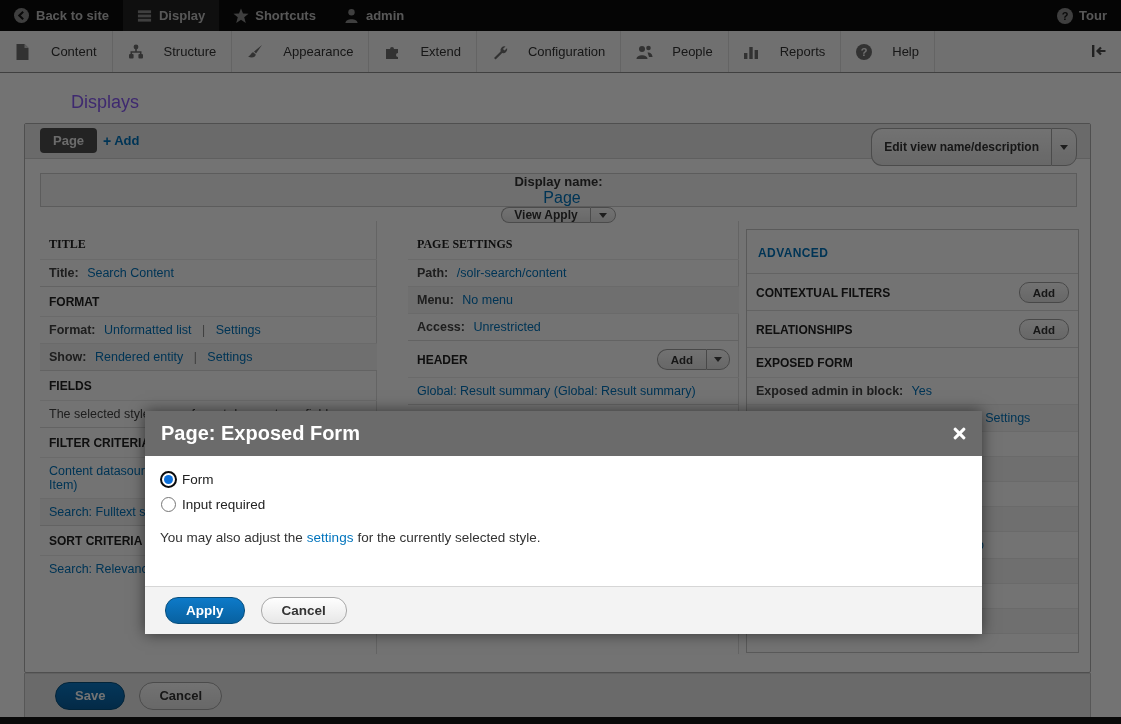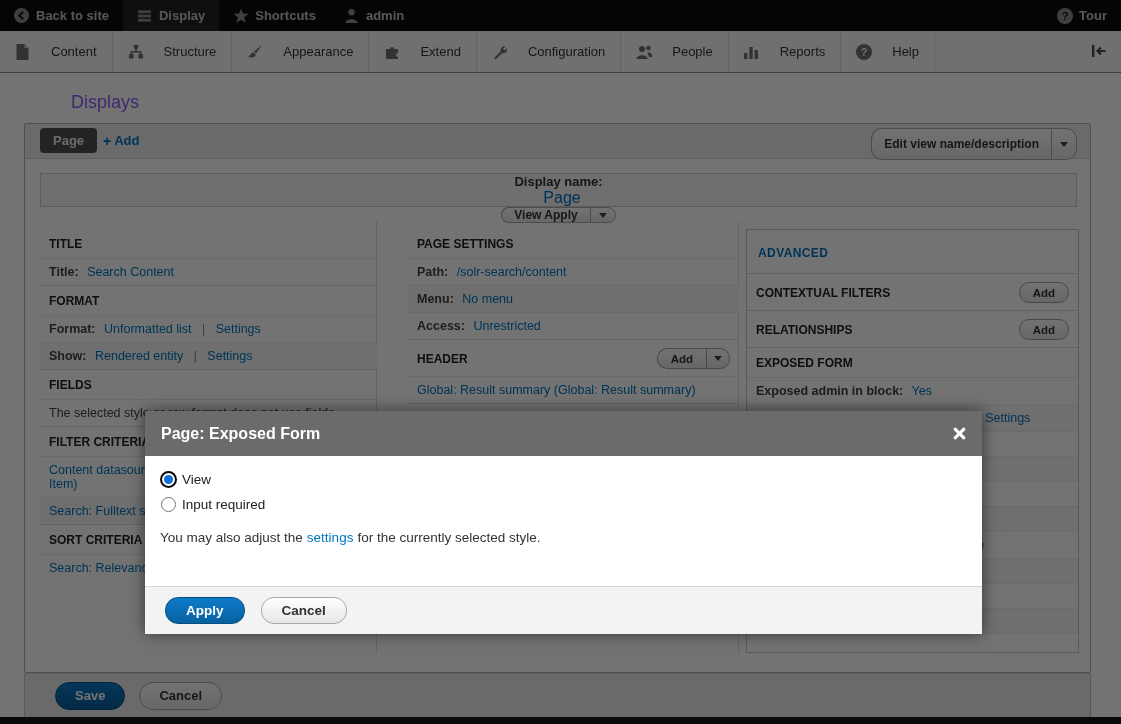--- a/index.html
+++ b/index.html
@@ -23,21 +23,21 @@
   
   .page-title { position:absolute; left:27px; top:92px; font-size:18px; font-weight:normal; color:#8b5cf6;margin-left:44px; }
 
   .panel { position:absolute; left:24px; top:123px; width:1067px; height:550px; background:#fff; border:1px solid #b0b0b0; border-radius:2px; }
 
   .displays-top { position:absolute; left:0; top:0; right:0; height:35px; background:#ececec; border-bottom:1px solid #d2d2d2; }
   .display-tab { position:absolute; left:15px; top:4px; height:25px; padding:0 13px; background:#4e4e4e; border-radius:4px; color:#ededed; font-size:13px; font-weight:bold; display:flex; align-items:center; cursor:pointer; }
   .add-display { position:absolute; left:78px; top:4px; height:25px; display:flex; align-items:center; gap:3px; color:#0074bd; font-size:13px; font-weight:bold; cursor:pointer; }
   .plus-glyph { font-weight:bold; font-size:14px; }
 
-  .btn-group { display:flex; align-items:stretch; height:32px; }
+  .btn-group { display:flex; align-items:stretch; height:38px; }
   .btn { background:linear-gradient(#fdfdfd,#e6e6e6); border:1px solid #a6a6a6; color:#333; font-size:12px; font-weight:bold; display:flex; align-items:center; padding:0 12px; cursor:pointer; font-family:"Liberation Sans",sans-serif; }
   .btn-main { border-radius:11px 0 0 11px; border-right:none; }
   .btn-caret { border-radius:0 11px 11px 0; width:26px; padding:0; justify-content:center; }
   .caret-down { width:0; height:0; border-left:4px solid transparent; border-right:4px solid transparent; border-top:5px solid #444; }
   .edit-view-group { position:absolute; right:13px; top:4px; }
 
   .name-bar { position:absolute; left:15px; top:49px; width:1037px; height:34px; background:#f6f6f6; border:1px solid #ccc; display:flex; align-items:center; padding:0 10px;flex-direction:column; }
   .name-bar .lbl { font-size:13px; font-weight:bold; color:#333; }
   .name-bar a { margin-left:7px; }
   .name-bar-spacer { flex:1; }
@@ -46,21 +46,21 @@
   .sep { color:#888; margin:0 7px; font-size:12px; }
 
   .col { position:absolute; top:97px; padding-top:8px; }
   .col-left  { left:15px;  width:337px; }
   .col-mid   { left:383px; width:331px; }
   .vdiv { position:absolute; top:97px; bottom:18px; width:1px; background:#ddd; }
   .vdiv-1 { left:351px; }
   .vdiv-2 { left:713px; }
 
   .section-header { display:flex; align-items:center; justify-content:space-between; padding:8px 9px 7px 9px; font-size:12px; font-weight:bold; color:#222; border-top:1px solid #dcdcdc; }
-  .section-header.first { border-top:none; }
+  .section-header.first { border-top:none;font-family:Liberation Serif, serif; }
   .srow { padding:6px 9px; font-size:12.5px; color:#333; border-top:1px solid #ececec; min-height:25px; }
   .srow.alt { background:#f5f5f5; }
   .srow .lbl { font-weight:bold; color:#444; margin-right:5px; }
   .note-row { color:#444; }
 
   .add-btn { background:linear-gradient(#fdfdfd,#e4e4e4); border:1px solid #a0a0a0; border-radius:10px; height:21px; padding:0 13px; font-size:11.5px; font-weight:bold; color:#333; display:flex; align-items:center; cursor:pointer; font-family:"Liberation Sans",sans-serif; }
   .add-group { display:flex; height:21px; }
   .add-group .add-btn { border-radius:10px 0 0 10px; border-right:none; }
   .add-group .add-caret { background:linear-gradient(#fdfdfd,#e4e4e4); border:1px solid #a0a0a0; border-radius:0 10px 10px 0; width:24px; display:flex; align-items:center; justify-content:center; cursor:pointer; }
 
@@ -71,21 +71,21 @@
   
   .actions { position:absolute; left:24px; top:673px; width:1067px; height:45px; background:#ececec; border:1px solid #c0c0c0; border-top:1px solid #d5d5d5; display:flex; align-items:center; padding:0 30px; gap:14px; }
   .btn-primary { background:linear-gradient(#0c79c7,#085f9e); border:1px solid #07507f; border-radius:14px; color:#fff; font-size:13px; font-weight:bold; height:28px; padding:0 19px; display:flex; align-items:center; cursor:pointer; font-family:"Liberation Sans",sans-serif; }
   .btn-plain { background:linear-gradient(#fdfdfd,#e6e6e6); border:1px solid #a6a6a6; border-radius:14px; color:#333; font-size:13px; font-weight:bold; height:28px; padding:0 19px; display:flex; align-items:center; cursor:pointer; font-family:"Liberation Sans",sans-serif; }
   .bottom-strip { position:absolute; left:0; bottom:0; right:0; height:7px; background:#141414; }
 
   
   .overlay { position:absolute; inset:0; background:rgba(0,0,0,0.55); z-index:50; }
   .modal { position:absolute; left:145px; top:411px; width:837px; height:223px; background:#fff; z-index:60; box-shadow:0 0 14px rgba(0,0,0,.55); }
   .modal-header { height:45px; background:#6b6b6b; display:flex; align-items:center; padding:0 16px; }
-  .modal-title { color:#fff; font-size:16px; font-weight:bold; flex:1; }
+  .modal-title { color:#fff; font-size:20px; font-weight:bold; flex:1; }
   .close-icon { position:relative; width:15px; height:15px; cursor:pointer; }
   .close-icon::before, .close-icon::after { content:""; position:absolute; left:7px; top:0; width:3px; height:15px; background:#fff; border-radius:1px; }
   .close-icon::before { transform:rotate(45deg); }
   .close-icon::after { transform:rotate(-45deg); }
   .modal-body { padding:15px 17px 0 15px; }
   .radio-row { display:flex; align-items:center; margin-bottom:8px; cursor:pointer; }
   .radio-label { font-size:13.5px; color:#222; margin-left:5px; }
   .radio-on { width:17px; height:17px; border-radius:50%; border:2px solid #0a0a0a; background:#fff; display:flex; align-items:center; justify-content:center; }
   .radio-on .dot { width:9px; height:9px; border-radius:50%; background:#0d6fd8; }
   .radio-off { width:15px; height:15px; border-radius:50%; border:1px solid #767676; background:#fff; margin:1px; }
@@ -390,21 +390,21 @@
   <div class="modal">
     <div class="modal-header">
       <span class="modal-title">Page: Exposed Form</span>
       <span class="close-icon"></span>
     </div>
     <div class="modal-body">
       <div class="radio-row">
         <span class="radio-on">
             <span class="dot"></span>
           </span>
-        <span class="radio-label">View</span>
+        <span class="radio-label">Form</span>
       </div>
       <div class="radio-row">
         <span class="radio-off"></span>
         <span class="radio-label">Input required</span>
       </div>
       <div class="modal-note">
         <span>You may also adjust the</span><a class="link">settings</a><span>for the currently selected style.</span>
       </div>
     </div>
     <div class="modal-buttonpane">

